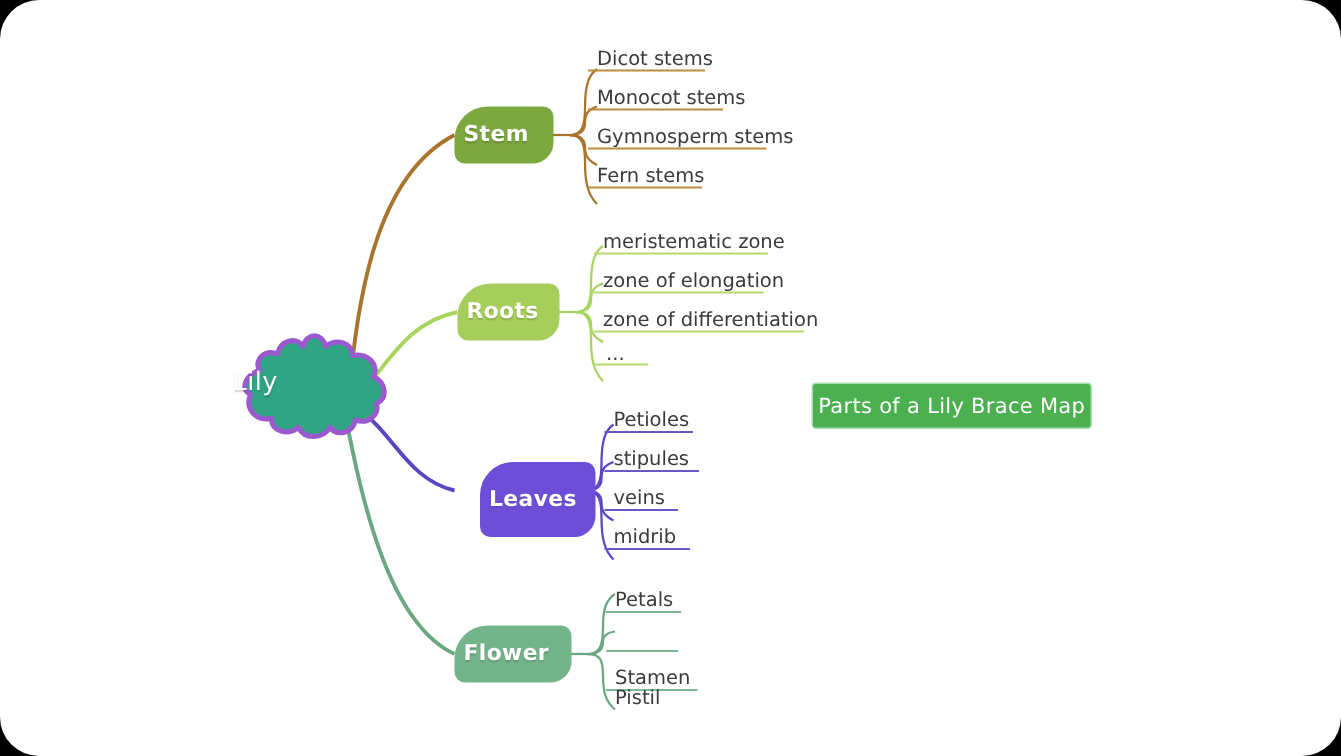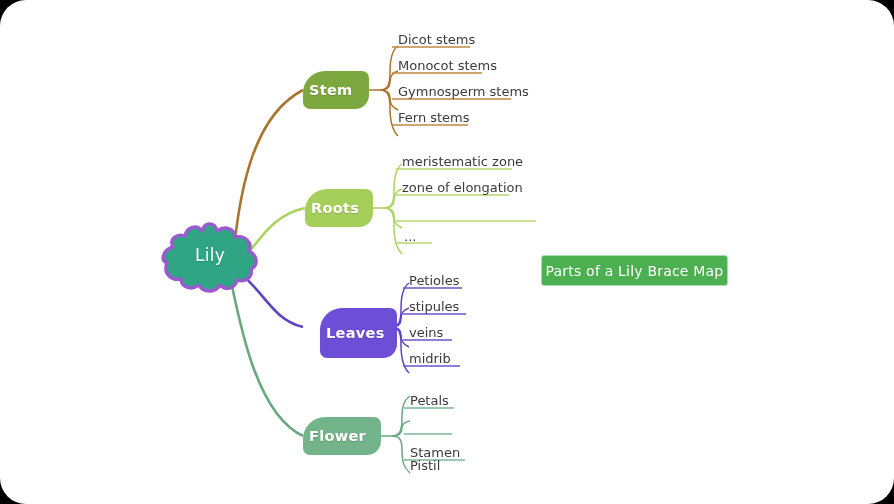--- a/index.html
+++ b/index.html
@@ -36,21 +36,21 @@
     left: 155px;
     top: 219px;
     width: 110px;
     height: 78px;
   }
   #root-node .root-label {
     position: absolute;
     left: 0;
     top: 26px;
     width: 110px;
-    text-align: center;
+    text-align: left;
     color: #ffffff;
     font-size: 17px;
     letter-spacing: .3px;
     text-shadow: 0 1px 1px rgba(0,0,0,.18);
   }
 
   
   .branch-node {
     position: absolute;
     display: flex;
@@ -189,20 +189,21 @@
     <span>Flower</span>
   </div>
 
   <div class="leaf-item" style="left:392px; top:31px;">Dicot stems</div>
   <div class="leaf-item" style="left:392px; top:57px;">Monocot stems</div>
   <div class="leaf-item" style="left:392px; top:83px;">Gymnosperm stems</div>
   <div class="leaf-item" style="left:392px; top:109px;">Fern stems</div>
 
   <div class="leaf-item" style="left:396px; top:153px;">meristematic zone</div>
   <div class="leaf-item" style="left:396px; top:179px;">zone of elongation</div>
+  <div class="leaf-item" style="left:396px; top:205px;">zone of differentiation</div>
   <div class="leaf-item" style="left:398px; top:228px;">...</div>
 
   <div class="leaf-item" style="left:403px; top:272px;text-align:right;">Petioles</div>
   <div class="leaf-item" style="left:403px; top:298px;">stipules</div>
   <div class="leaf-item" style="left:403px; top:324px;">veins</div>
   <div class="leaf-item" style="left:403px; top:350px;">midrib</div>
 
   <div class="leaf-item" style="left:404px; top:392px;">Petals</div>
   <div class="leaf-item" style="left:404px; top:418px;margin-top:39px;">Pistil</div>
   <div class="leaf-item" style="left:404px; top:444px;">Stamen</div>

